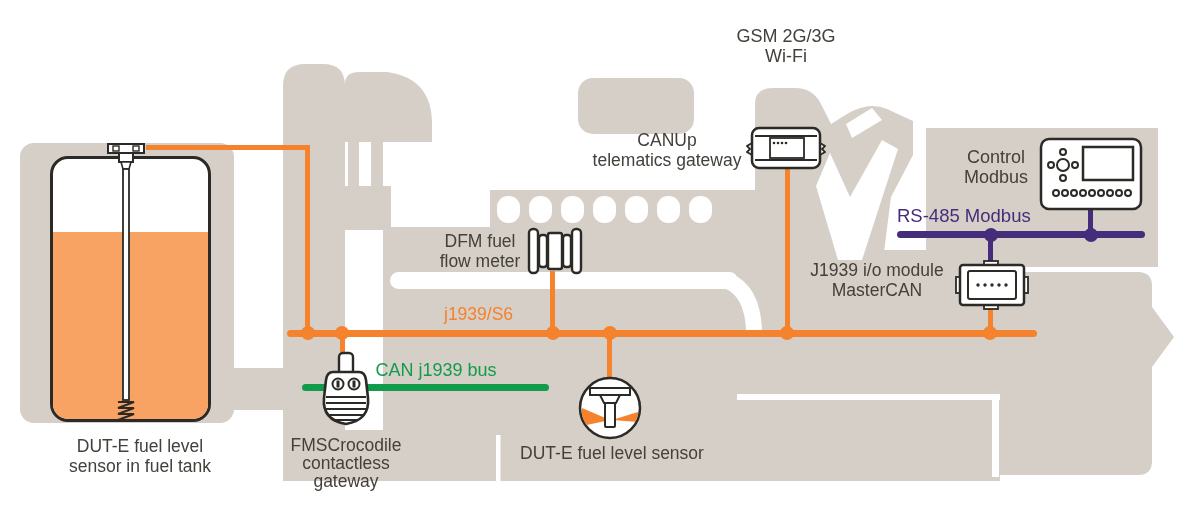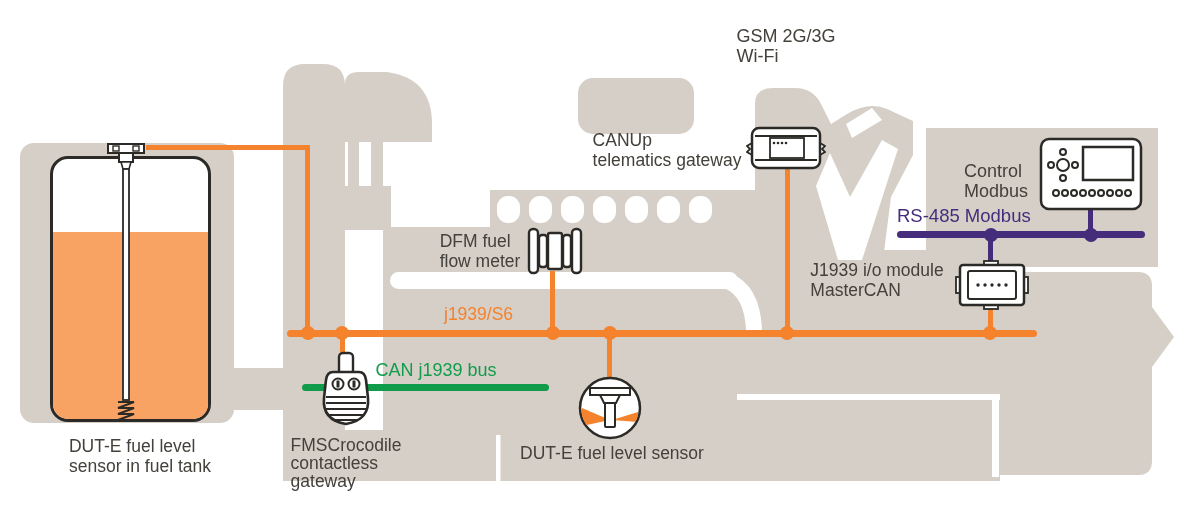--- a/index.html
+++ b/index.html
@@ -1,21 +1,21 @@
 <!DOCTYPE html>
 <html style="--accent-orange: #f5822c; --fuel: #f8a263; --green: #119c4b; --purple: #462d7c; --machine: #d5cfc7; --outline: #2b2a26; --text: #44403b;"><head>
 <meta charset="utf-8">
 <style>
   html,body{margin:0;padding:0;background:#fff;}
   #canvas{
     position:relative;width:1200px;height:521px;background:#fff;overflow:hidden;
     font-family:"Liberation Sans","DejaVu Sans",sans-serif;color:var(--text,#44403b);
   }
   .abs{position:absolute;}
-  .lbl{position:absolute;white-space:nowrap;
+  .lbl{position:absolute;text-align:center;white-space:nowrap;
        font-size:17.5px;line-height:19.5px;transform:translateX(-50%);}
   .lbl-left{transform:none;text-align:right;}
   .orange-t{color:var(--accent-orange,#f5822c);}
   .green-t{color:var(--green,#119c4b);font-size:18px;}
   .purple-t{color:var(--purple,#462d7c);font-size:18.5px;}
   .bus{position:absolute;height:7px;border-radius:4px;}
   .bus-orange{background:var(--accent-orange,#f5822c);}
   .bus-green{background:var(--green,#119c4b);}
   .bus-purple{background:var(--purple,#462d7c);}
   .wire-o{position:absolute;width:5px;background:var(--accent-orange,#f5822c);}
@@ -217,21 +217,21 @@
   <div class="lbl" style="left:786px;top:27px;font-size:18px">
     <div>GSM 2G/3G</div>
     <div>Wi-Fi</div>
   </div>
 
   <div class="lbl" style="left:667px;top:131px">
     <div>CANUp</div>
     <div>telematics gateway</div>
   </div>
 
-  <div class="lbl" style="left:996px;top:162px;font-size:18px">
+  <div class="lbl" style="left:996px;top:148px;font-size:18px">
     <div>Control</div>
     <div>Modbus</div>
   </div>
 
   <div class="lbl lbl-left purple-t" style="left:897px;top:206px">RS-485 Modbus</div>
 
   <div class="lbl" style="left:877px;top:261px">
     <div>J1939 i/o module</div>
     <div>MasterCAN</div>
   </div>

